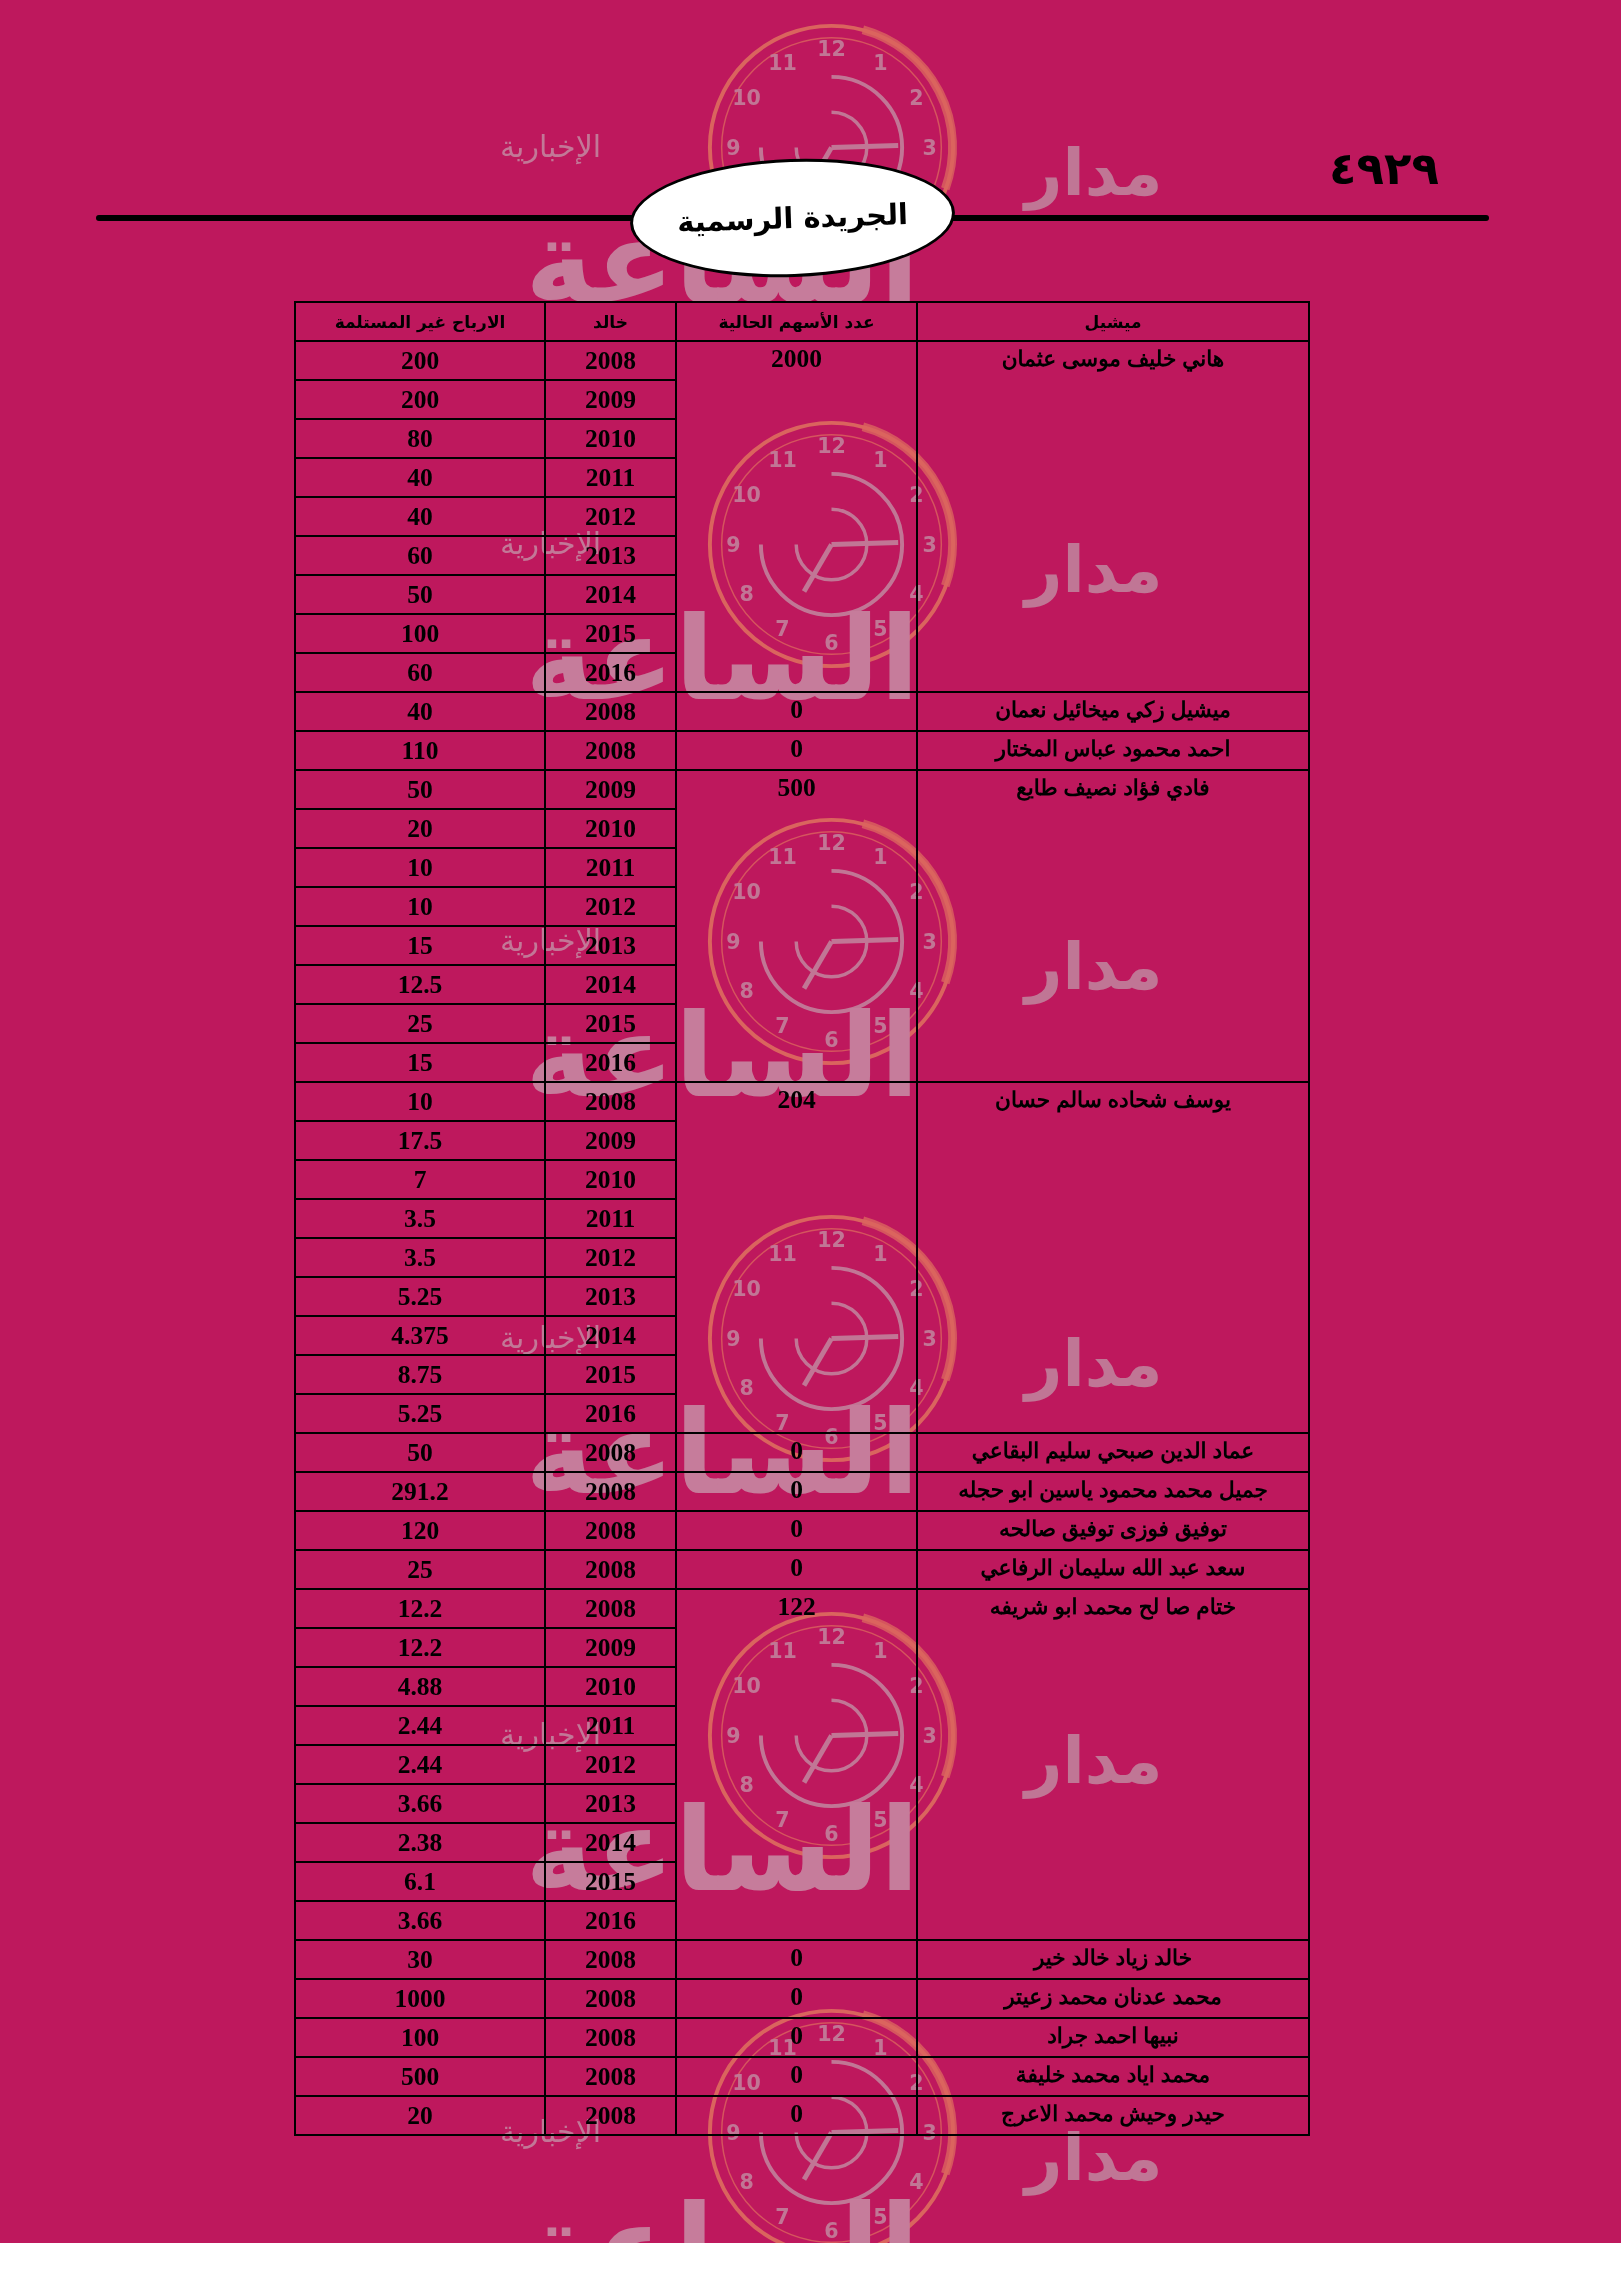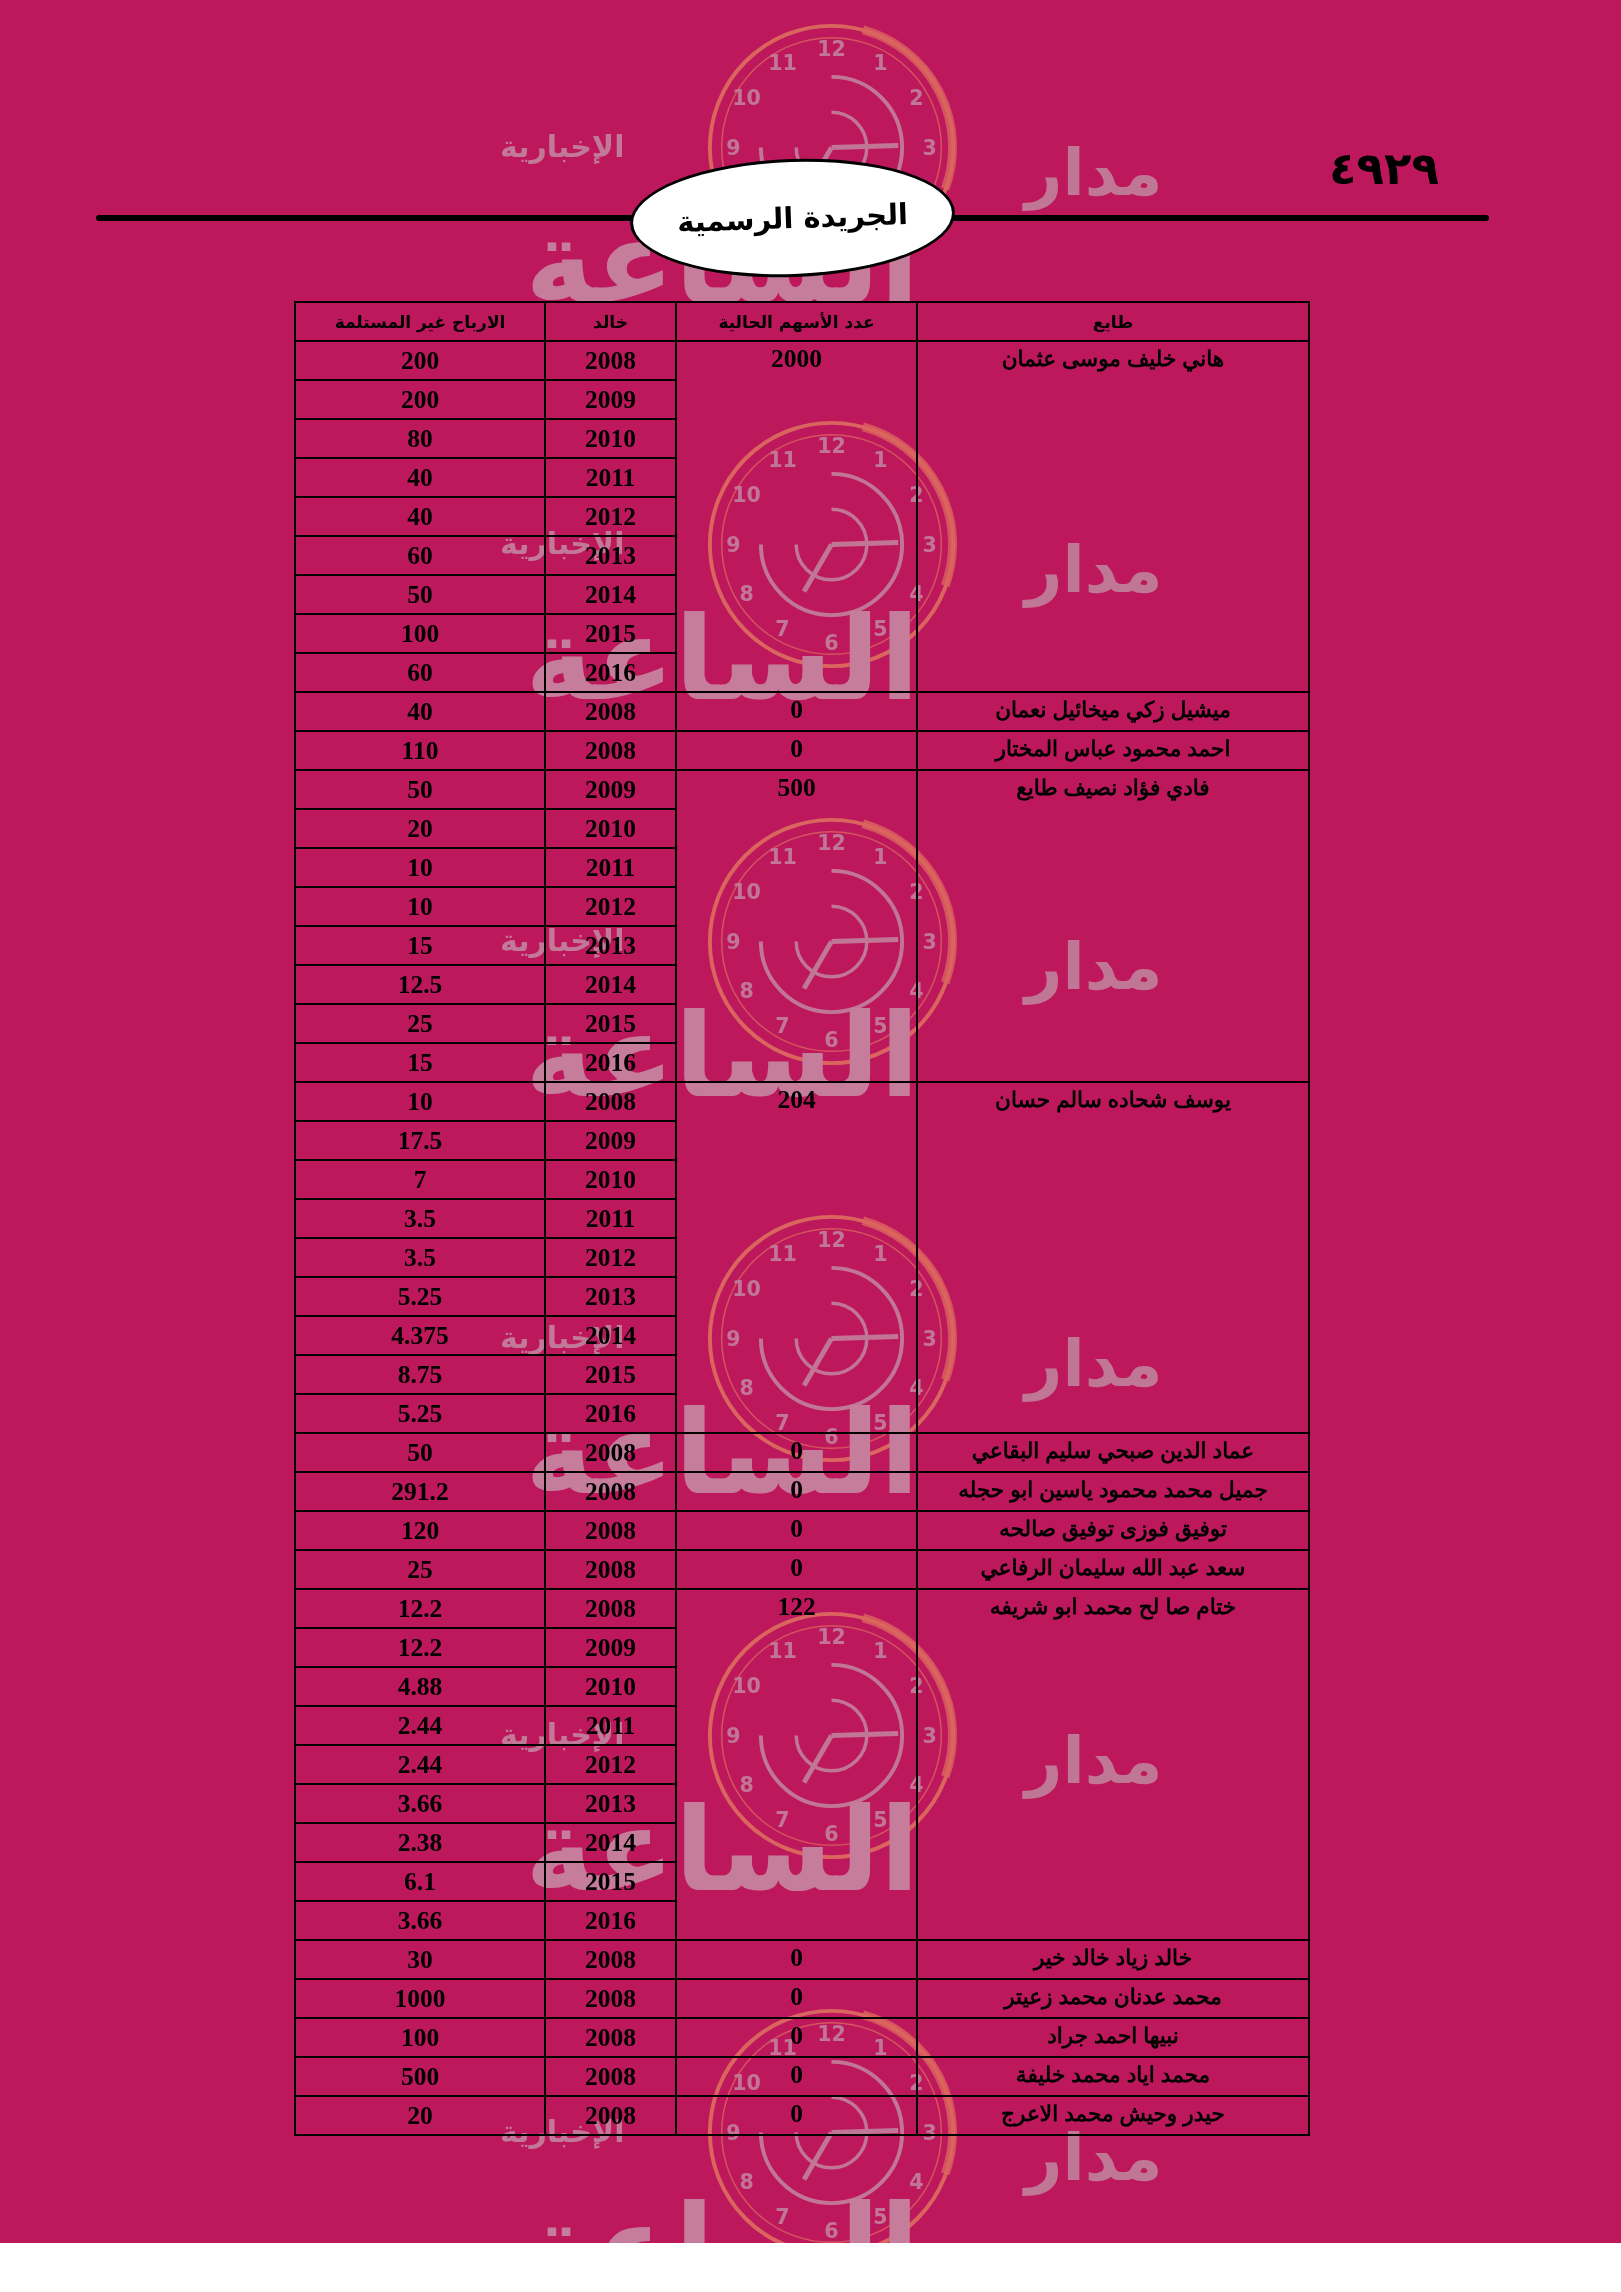--- a/index.html
+++ b/index.html
@@ -13,21 +13,21 @@
 
   
   .watermark-layer { position:absolute; inset:0; z-index:0; opacity:.55; pointer-events:none; }
   .wm { position:absolute; width:0; height:0; }
   .wm-clock { position:absolute; left:-127px; top:-127px; width:255px; height:255px; }
   .wm-madar {
     position:absolute; left:194px; top:-11.8px; font-size:65px; font-weight:bold;
     color:#c3c3c3; font-family:"DejaVu Sans",sans-serif; white-space:nowrap;text-align:center;
   }
   .wm-tagline {
-    position:absolute; left:-331px; top:-17.6px; font-size:30px; font-weight:bold;
+    position:absolute; left:-331px; top:-17.6px; font-size:30px; font-weight:normal;
     color:#c7c7c7; font-family:"DejaVu Sans",sans-serif; white-space:nowrap;
   }
   .wm-alsaa {
     position:absolute; left:-306px; top:57px; font-size:116px; font-weight:bold;
     color:#cecece; font-family:"DejaVu Sans",sans-serif; line-height:1; white-space:nowrap;
   }
 
   
   .page-number {
     position:absolute; top:94px; left:1286px; width:196px; z-index:3;
@@ -243,21 +243,21 @@
 
   <table class="doc-table" dir="rtl">
     <colgroup>
       <col style="width:392px">
       <col style="width:241px">
       <col style="width:131px">
       <col style="width:250px">
     </colgroup>
     <thead>
       <tr>
-        <th>طايع</th>
+        <th>ميشيل</th>
         <th>عدد الأسهم الحالية</th>
         <th>خالد</th>
         <th>الارباح غير المستلمة</th>
       </tr>
     </thead>
     <tbody>
         <tr>
           <td class="cell-name" rowspan="9">هاني خليف موسى عثمان</td>
           <td class="cell-shares" rowspan="9">2000</td>
           <td class="cell-year">2008</td>

